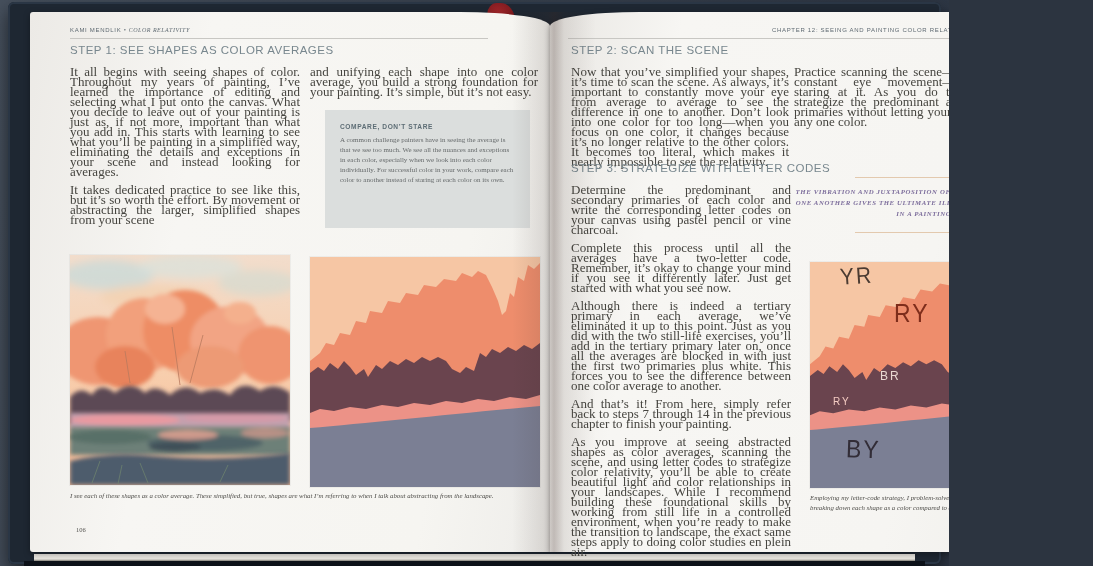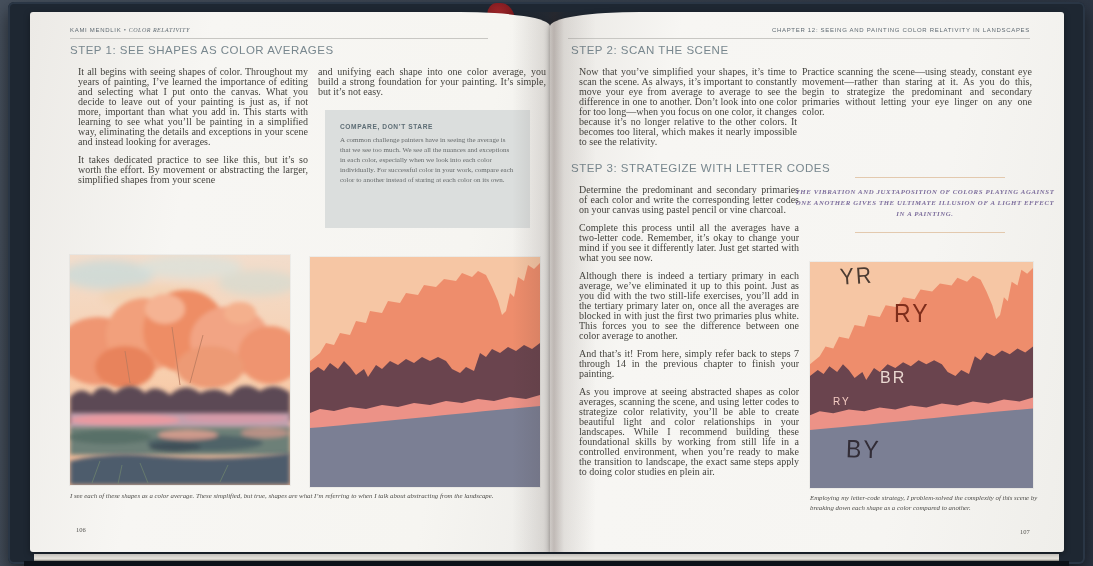--- a/index.html
+++ b/index.html
@@ -1,16 +1,16 @@
 <!DOCTYPE html>
 <html><head>
 <meta charset="utf-8">
 <style>
   html,body{margin:0;padding:0;background:#2c3440;}
-  .stage{position:relative;width:1093px;height:566px;overflow:hidden;
+  .stage{position:relative;width:949px;height:566px;overflow:hidden;
          background:linear-gradient(100deg,#46505d 0%,#39424f 45%,#2b3442 100%);
          font-family:"Liberation Serif",serif;}
   .cover{position:absolute;left:8px;top:2px;right:8px;bottom:2px;background:#1e2732;
          border-radius:6px;box-shadow:inset 0 0 0 2px #2a3645,0 8px 18px rgba(0,0,0,.55);}
   .ribbon{position:absolute;left:487px;top:3px;width:28px;height:34px;background:radial-gradient(circle at 40% 35%,#a8282c,#6e1519 75%);
           border-radius:40% 60% 55% 45%;}
   .page{position:absolute;top:12px;height:540px;box-shadow:0 2px 6px rgba(0,0,0,.35);}
   .page-left{left:30px;width:520px;border-radius:3px 0 0 3px;border-top-right-radius:90px 14px;
              background:linear-gradient(100deg,#eceae6 0%,#f7f6f3 30%,#f6f5f1 78%,#eeedea 100%);}
   .page-right{left:550px;width:514px;border-radius:0 3px 3px 0;border-top-left-radius:90px 14px;
@@ -19,21 +19,21 @@
           background:linear-gradient(90deg,rgba(0,0,0,0) 0%,rgba(60,45,40,.14) 42%,rgba(60,40,35,.28) 50%,rgba(60,45,40,.10) 62%,rgba(0,0,0,0) 100%);}
   .bottom-stack{position:absolute;left:34px;right:34px;bottom:7px;height:5px;background:#e9e6e0;
                 box-shadow:0 1px 0 #cfccc5,0 3px 0 #9a978f;}
   .bottom-shadow{position:absolute;left:24px;right:24px;bottom:0;height:5px;background:#0c1118;}
 
   .abs{position:absolute;}
   .running-head{font-family:"Liberation Sans",sans-serif;font-size:6px;letter-spacing:.7px;color:#5f6a72;}
   .running-head .ital{font-family:"Liberation Serif",serif;font-style:italic;letter-spacing:.5px;}
   .head-rule{height:1px;background:#c8c7c3;}
   .step-title{font-family:"Liberation Sans",sans-serif;font-size:11.5px;letter-spacing:.5px;color:#78878e;font-weight:400;}
-  .body-col{font-size:10px;line-height:10px;color:#45443f;text-align:justify;margin-left:8px;}
+  .body-col{font-size:13px;line-height:10px;color:#45443f;text-align:justify;}
   .body-col p{margin:0 0 8px 0;}
   .sidebar-box{background:#dbdedd;padding:13px 15px;box-sizing:border-box;}
   .sidebar-box .box-title{font-family:"Liberation Sans",sans-serif;font-size:6.6px;font-weight:700;letter-spacing:.6px;color:#5d6d75;margin:0 0 5px 0;}
   .sidebar-box .box-body{font-size:7px;line-height:10px;color:#65696a;}
   .caption{font-size:6.8px;font-style:italic;color:#4e4d49;line-height:9.5px;}
   .pagenum{font-size:6.5px;color:#555450;}
   .pull-quote{font-size:6.8px;font-style:italic;font-weight:700;letter-spacing:.6px;line-height:11px;
               color:#7d6e9c;text-align:center;text-transform:uppercase;}
   .quote-rule{height:1px;background:#e3c9ae;}
   .figure{box-shadow:0 0 0 1px rgba(0,0,0,.04);}
@@ -181,21 +181,21 @@
     <div class="abs figure" style="left:260px;top:250px;width:223px;height:226px;">
       <svg width="223" height="226" viewBox="0 0 230 230" preserveAspectRatio="none">
         <rect width="230" height="230" fill="#f6c6a4"></rect>
         <path fill="#ee8d6c" d="M0,104 L10,96 L16,86 L24,88 L30,76 L40,78 L46,64 L56,66 L60,54 L72,56 L78,44 L90,46 L96,36 L108,38 L114,28 L126,30 L134,22 L146,24 L152,16 L162,20 L168,14 L176,18 L182,30 L188,44 L192,58 L196,54 L200,36 L204,40 L208,20 L214,24 L218,8 L224,12 L230,6 L230,230 L0,230 Z"></path>
         <rect x="0" y="126" width="230" height="58" fill="#ec9287"></rect>
         <path fill="#6a444e" d="M0,116 L8,110 L14,114 L20,106 L28,112 L34,104 L40,110 L46,118 L54,112 L58,120 L66,108 L72,112 L80,104 L88,108 L96,102 L104,106 L112,100 L120,104 L128,100 L136,104 L142,112 L150,116 L156,110 L164,114 L170,96 L176,100 L182,92 L190,96 L198,90 L206,94 L214,88 L222,92 L230,86 L230,138 L216,142 L200,140 L184,144 L168,142 L152,146 L136,144 L120,148 L104,146 L88,150 L72,148 L56,152 L40,150 L24,154 L10,152 L0,156 Z"></path>
         <path fill="#7b7f94" d="M0,171 C60,166 150,156 230,149 L230,230 L0,230 Z"></path>
       </svg>
       <span class="lettercode" style="left:30px;top:2px;font-size:21px;color:#4b3b32;transform:rotate(-4deg) scaleY(1.1);">YR</span>
       <span class="lettercode" style="left:84px;top:38px;font-size:23px;color:#7e2d1b;transform:scaleY(1.1);">RY</span>
-      <span class="lettercode" style="left:70px;top:107px;font-size:16px;color:#ead8d1;">BR</span>
+      <span class="lettercode" style="left:70px;top:107px;font-size:12px;color:#ead8d1;">BR</span>
       <span class="lettercode" style="left:23px;top:134px;font-size:10px;color:#f4cbc2;">RY</span>
       <span class="lettercode" style="left:36px;top:174px;font-size:23px;color:#322d37;transform:rotate(2deg) scaleY(1.1);">BY</span>
     </div>
 
     <div class="abs caption" style="left:260px;top:481px;width:235px;">Employing my letter-code strategy, I problem-solved the complexity of this scene by breaking down each shape as a color compared to another.</div>
 
     <div class="abs pagenum" style="left:470px;top:516px;">107</div>
   </div>
 
   <div class="gutter"></div>

